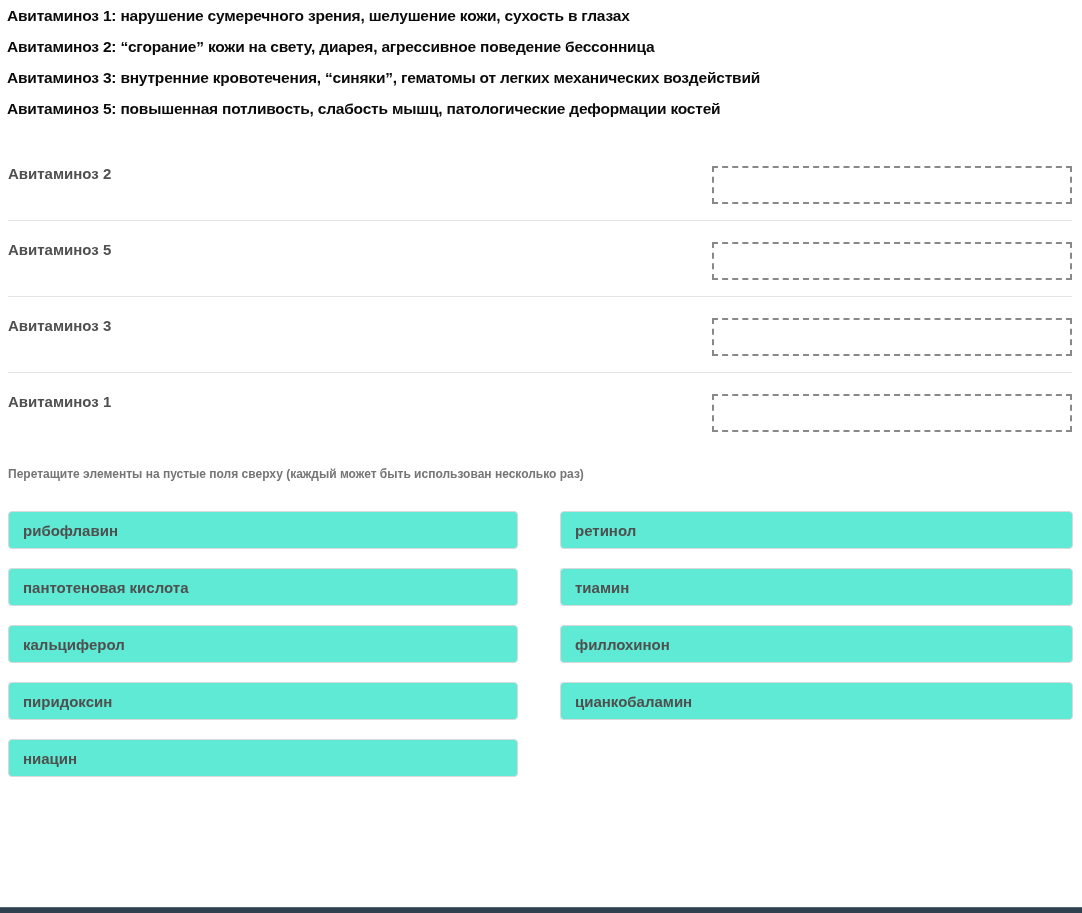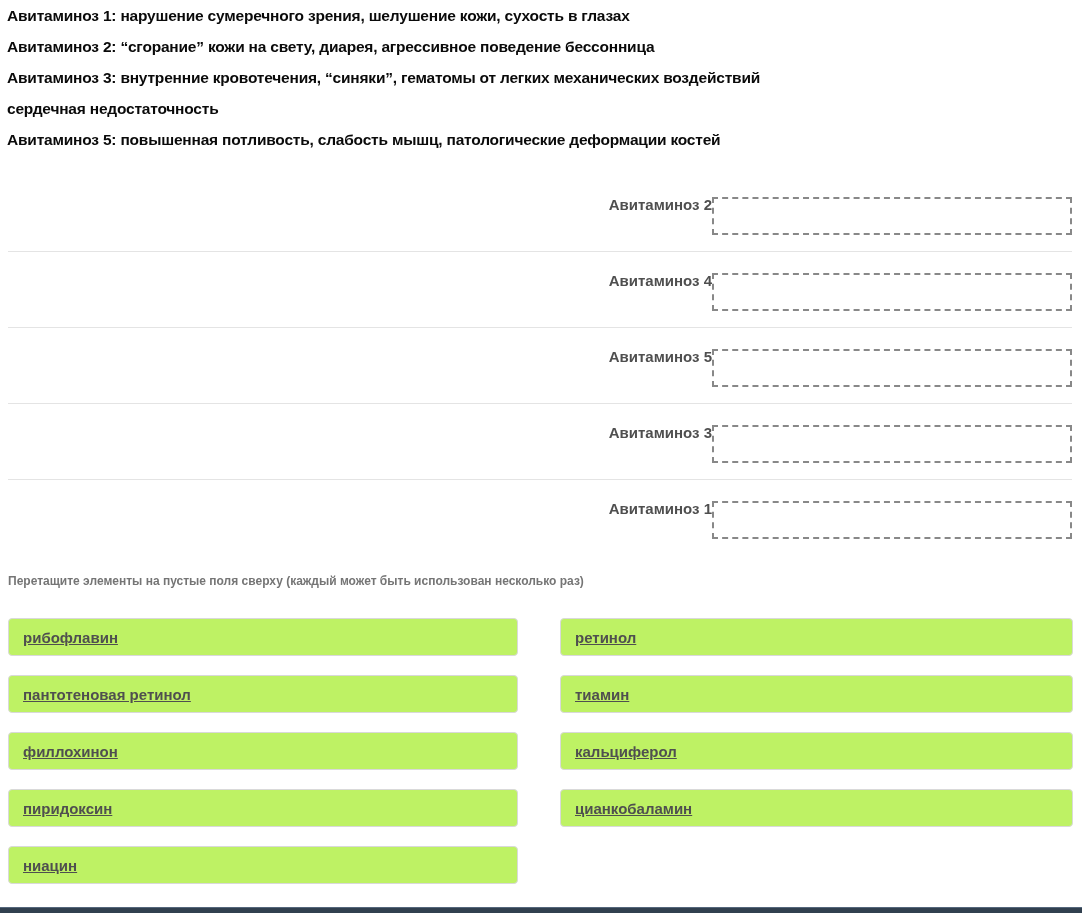--- a/index.html
+++ b/index.html
@@ -29,21 +29,21 @@
 
   
   .match-section {
     margin-top: 23px;
     padding: 0 10px 0 8px;
   }
   .match-row {
     height: 76px;
     padding-top: 21px;
     display: flex;
-    justify-content: flex-end;
+    justify-content: space-between;
     align-items: flex-start;
     border-bottom: 1px solid #e4e4e4;
   }
   .match-row:last-child { border-bottom: none; }
   .match-label {
     font-size: 15px;
     font-weight: 700;
     color: #4f4f4f;
     line-height: 16px;
   }
@@ -66,61 +66,55 @@
   
   .items-grid {
     margin: 28px 9px 0 8px;
     display: grid;
     grid-template-columns: 510px 1fr;
     column-gap: 42px;
     row-gap: 19px;
   }
   .drag-item {
     height: 38px;
-    background: #bef264;
+    background: #5eead4;
     border: 1px solid #d9d9d9;
     border-radius: 4px;
     display: flex;
     align-items: center;
     padding: 0 14px;
     font-size: 15px;
     font-weight: 700;
     color: #4f4f4f;
     cursor: grab;
-    text-decoration: underline;
   }
 
   
   .bottom-bar {
     position: absolute;
     left: 0; bottom: 0;
     width: 100%;
     height: 6px;
     background: #31404f;
     border-top: 1px solid #55677c;
   }
 </style>
 </head>
 <body>
 
 <div class="definitions">
   <p>Авитаминоз 1: нарушение сумеречного зрения, шелушение кожи, сухость в глазах</p>
   <p>Авитаминоз 2: “сгорание” кожи на свету, диарея, агрессивное поведение бессонница</p>
   <p>Авитаминоз 3: внутренние кровотечения, “синяки”, гематомы от легких механических воздействий</p>
-  <p>сердечная недостаточность</p>
   <p class="no-gap">Авитаминоз 5: повышенная потливость, слабость мышц, патологические деформации костей</p>
 </div>
 
 <div class="match-section">
   <div class="match-row">
     <div class="match-label">Авитаминоз 2</div>
-    <div class="dropzone"></div>
-  </div>
-  <div class="match-row">
-    <div class="match-label">Авитаминоз 4</div>
     <div class="dropzone"></div>
   </div>
   <div class="match-row">
     <div class="match-label">Авитаминоз 5</div>
     <div class="dropzone"></div>
   </div>
   <div class="match-row">
     <div class="match-label">Авитаминоз 3</div>
     <div class="dropzone"></div>
   </div>
@@ -128,22 +122,22 @@
     <div class="match-label">Авитаминоз 1</div>
     <div class="dropzone"></div>
   </div>
 </div>
 
 <div class="instruction">Перетащите элементы на пустые поля сверху (каждый может быть использован несколько раз)</div>
 
 <div class="items-grid">
   <div class="drag-item">рибофлавин</div>
   <div class="drag-item">ретинол</div>
-  <div class="drag-item">пантотеновая ретинол</div>
+  <div class="drag-item">пантотеновая кислота</div>
   <div class="drag-item">тиамин</div>
+  <div class="drag-item">кальциферол</div>
   <div class="drag-item">филлохинон</div>
-  <div class="drag-item">кальциферол</div>
   <div class="drag-item">пиридоксин</div>
   <div class="drag-item">цианкобаламин</div>
   <div class="drag-item">ниацин</div>
 </div>
 
 <div class="bottom-bar"></div>
 
 </body></html>

